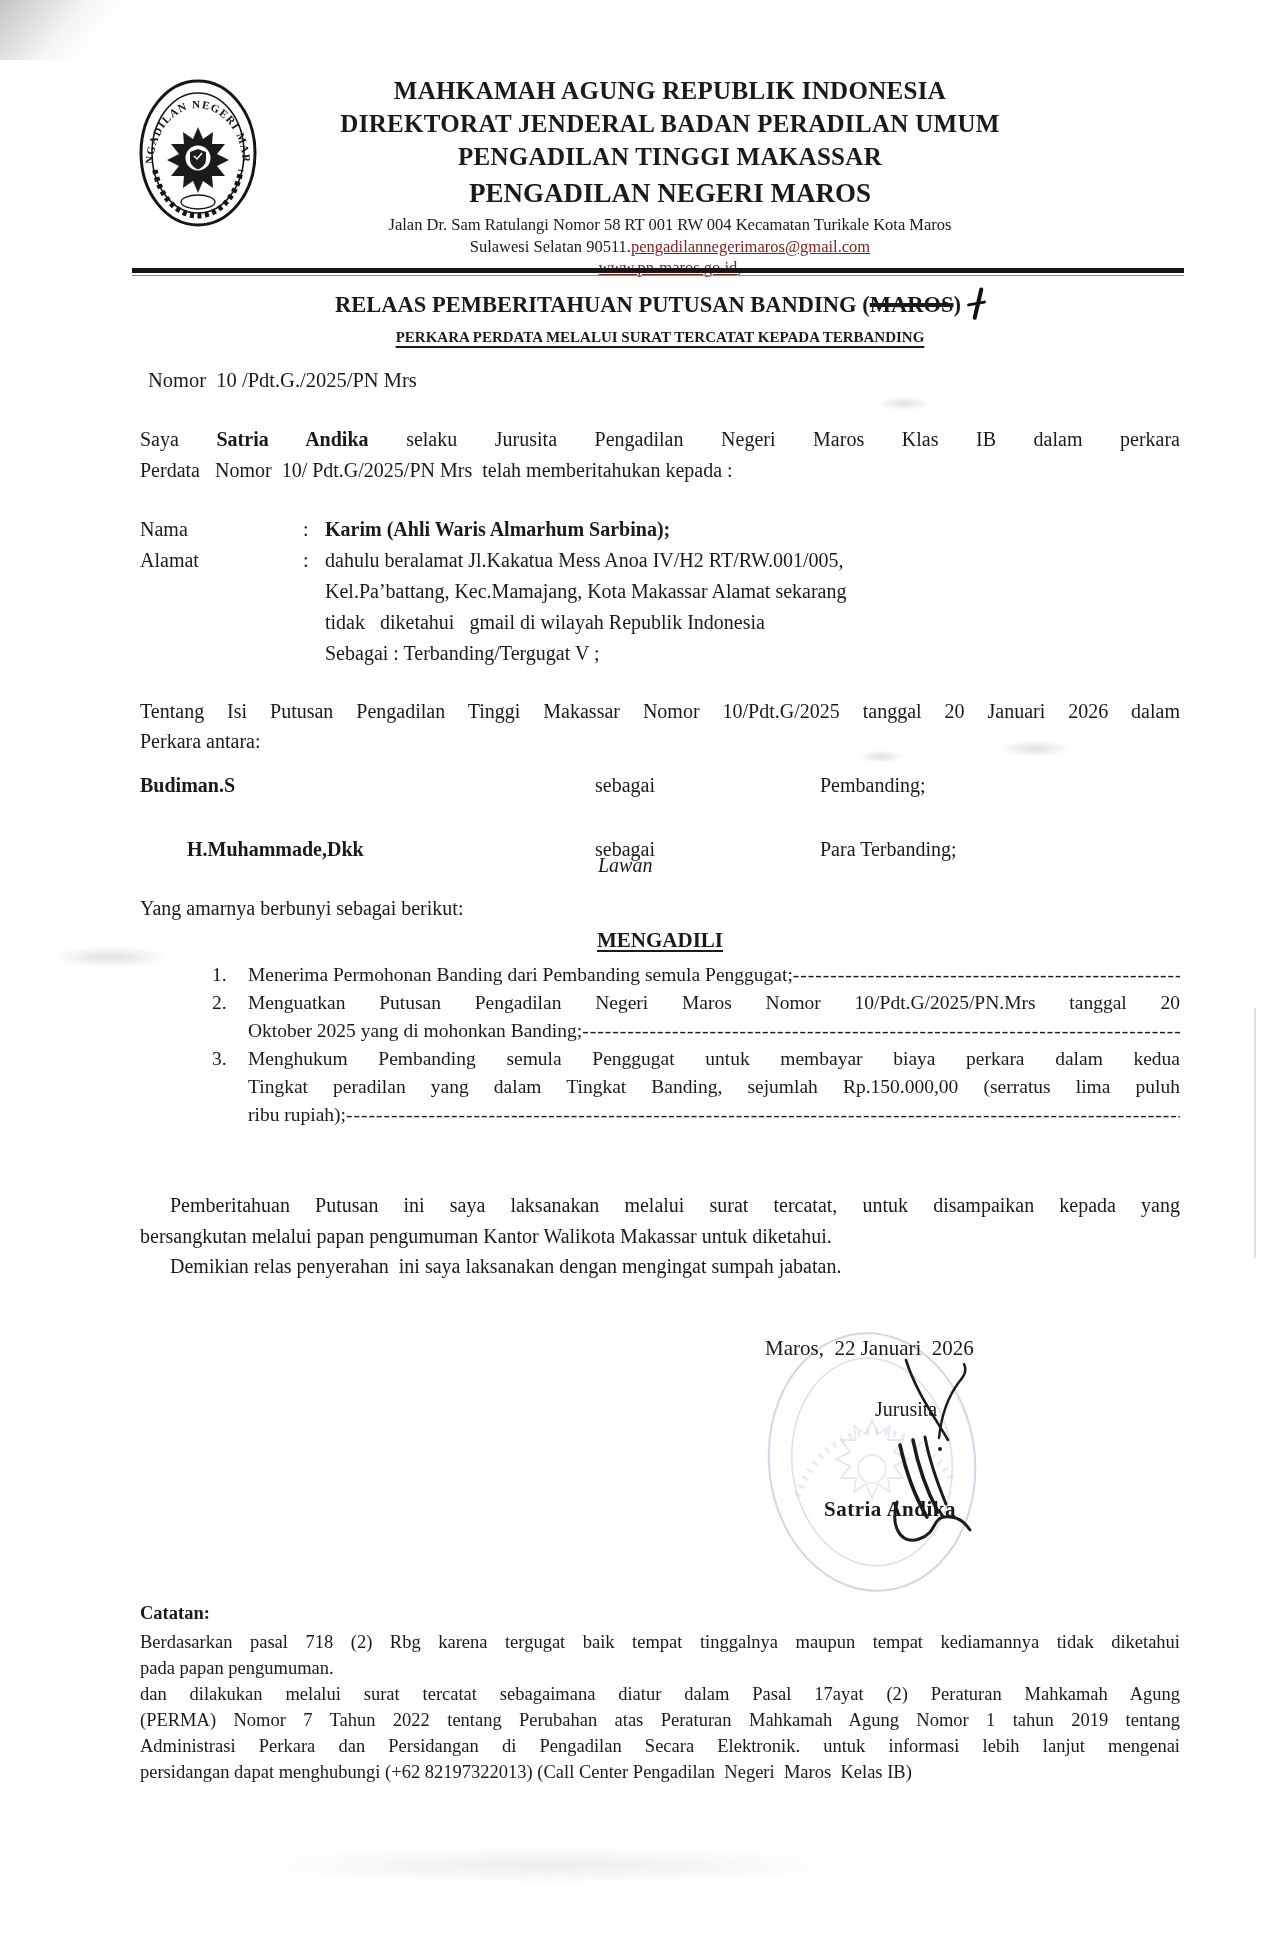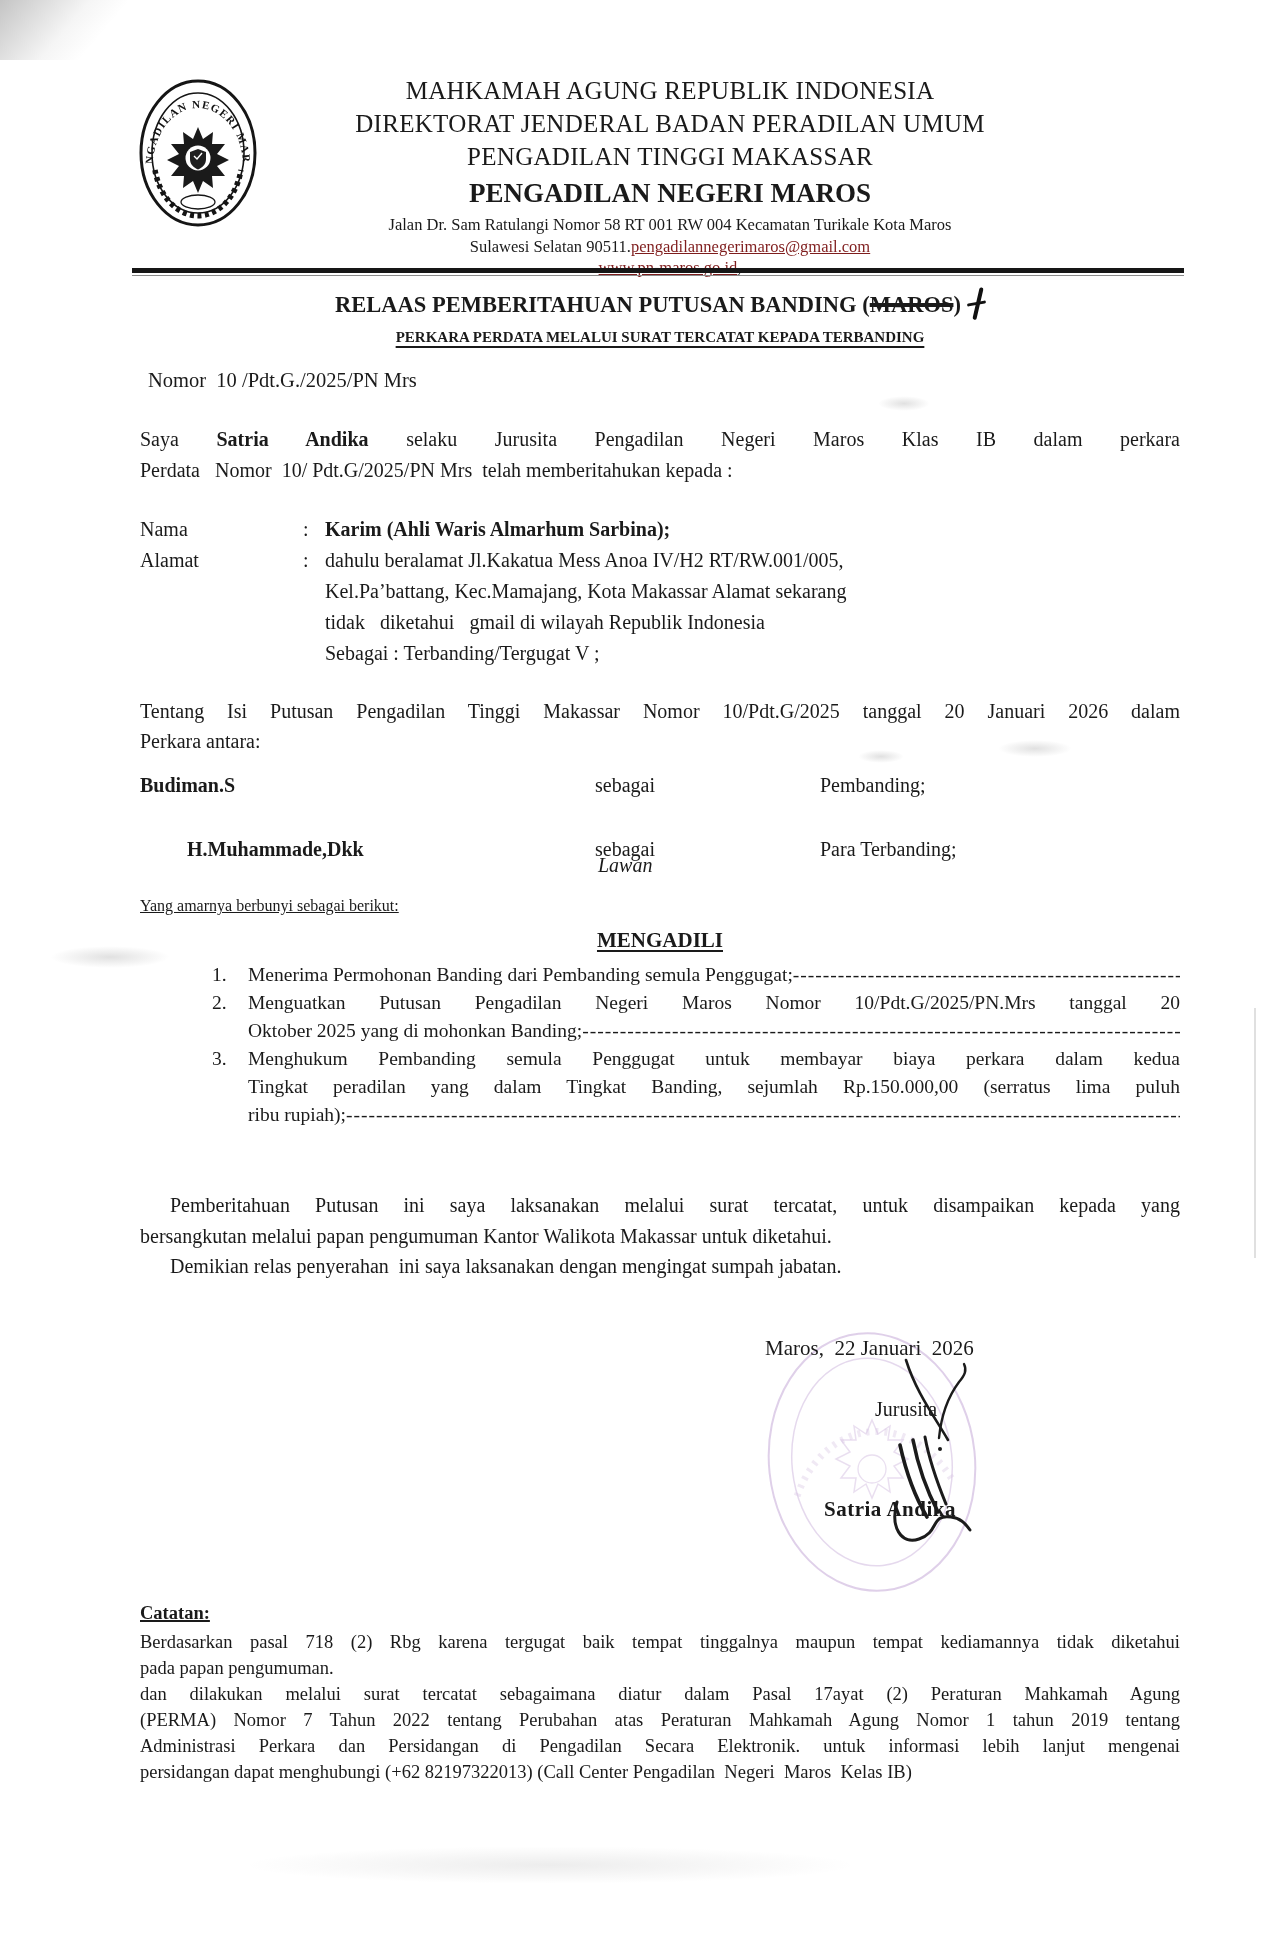--- a/index.html
+++ b/index.html
@@ -12,21 +12,21 @@
     font-family:"Liberation Serif","DejaVu Serif",serif;
     color:#1a1a1a;
   }
   .abs{position:absolute;}
   .prewrap{white-space:pre-wrap;}
   .stretch{text-align:justify;text-align-last:justify;}
   .bold{font-weight:bold;}
 
   
   .header-text{left:240px;width:860px;top:74px;text-align:center;}
-  .h-line{font-weight:normal;font-size:25px;line-height:33px;letter-spacing:.3px;}
+  .h-line{font-weight:bold;font-size:25px;line-height:33px;letter-spacing:.3px;}
   .h-court{font-weight:bold;font-size:27px;line-height:36px;margin-top:2px;}
   .h-addr{font-size:16.5px;line-height:21.5px;margin-top:3px;}
   .a-link{color:#7f1d1d;text-decoration:underline;cursor:pointer;}
   .rule{left:132px;width:1052px;top:268px;height:5px;background:#161616;}
   .rule2{left:132px;width:1052px;top:275px;height:1px;background:#8a8a8a;}
 
   
   .title1{left:140px;width:1040px;top:290px;font-size:22.5px;font-weight:bold;text-align:center;}
   .struck{text-decoration:line-through;text-decoration-thickness:3.5px;}
   .hand-slash{display:inline-block;position:relative;width:16px;height:28px;margin-left:8px;vertical-align:-6px;}
@@ -49,41 +49,41 @@
   .about{left:140px;width:1040px;top:696px;font-size:20px;line-height:30px;}
 
   
   .parties{left:140px;width:1040px;top:774px;font-size:20px;height:110px;}
   .p-name{position:absolute;left:0;font-weight:bold;}
   .p-as{position:absolute;left:455px;}
   .p-role{position:absolute;left:680px;}
   .p-vs{position:absolute;left:458px;font-style:italic;margin-top:48px;}
 
   
-  .v-lead{left:140px;width:1040px;top:897px;font-size:16px;text-decoration:underline;}
+  .v-lead{left:140px;width:1040px;top:897px;font-size:20px;}
   .v-head{left:140px;width:1040px;top:928px;font-size:21px;font-weight:bold;text-align:center;text-decoration:underline;text-decoration-thickness:2px;text-underline-offset:3px;}
   .v-list{left:140px;width:1040px;top:961px;font-size:19.5px;line-height:28px;}
   .v-item{position:relative;padding-left:108px;}
   .v-num{position:absolute;left:72px;top:0;}
   .dashrow{display:flex;}
   .dashrow .txt{white-space:nowrap;}
   .dashfill{flex:1;overflow:hidden;white-space:nowrap;letter-spacing:1px;}
 
   
   .closing{left:140px;width:1040px;top:1190px;font-size:20px;line-height:30.5px;}
   .indent{text-indent:30px;}
 
   
   .sig-date{left:765px;top:1336px;font-size:21px;}
   .sig-role{left:875px;top:1398px;font-size:20px;}
   .sig-name{left:824px;top:1497px;font-size:21px;font-weight:bold;letter-spacing:.5px;}
 
   
   .notes{left:140px;width:1040px;top:1600px;font-size:18.5px;line-height:26px;}
-  .n-head{font-weight:bold;text-decoration:underline;text-decoration-thickness:2px;margin-bottom:3px;}
+  .n-head{font-weight:bold;text-decoration-thickness:2px;margin-bottom:3px;}
 
   
   .blob{position:absolute;border-radius:50%;background:radial-gradient(ellipse at center,rgba(40,40,40,.14),rgba(40,40,40,0) 70%);}
   .corner-smudge{position:absolute;left:0;top:0;width:150px;height:60px;
     background:linear-gradient(130deg,rgba(60,60,60,.30),rgba(60,60,60,.05) 45%,rgba(0,0,0,0) 65%);}
   .edge-line{position:absolute;left:1254px;top:1008px;width:2px;height:250px;background:rgba(0,0,0,.12);}
   svg.overlay{position:absolute;left:0;top:0;pointer-events:none;}
 </style>
 </head>
 <body>

